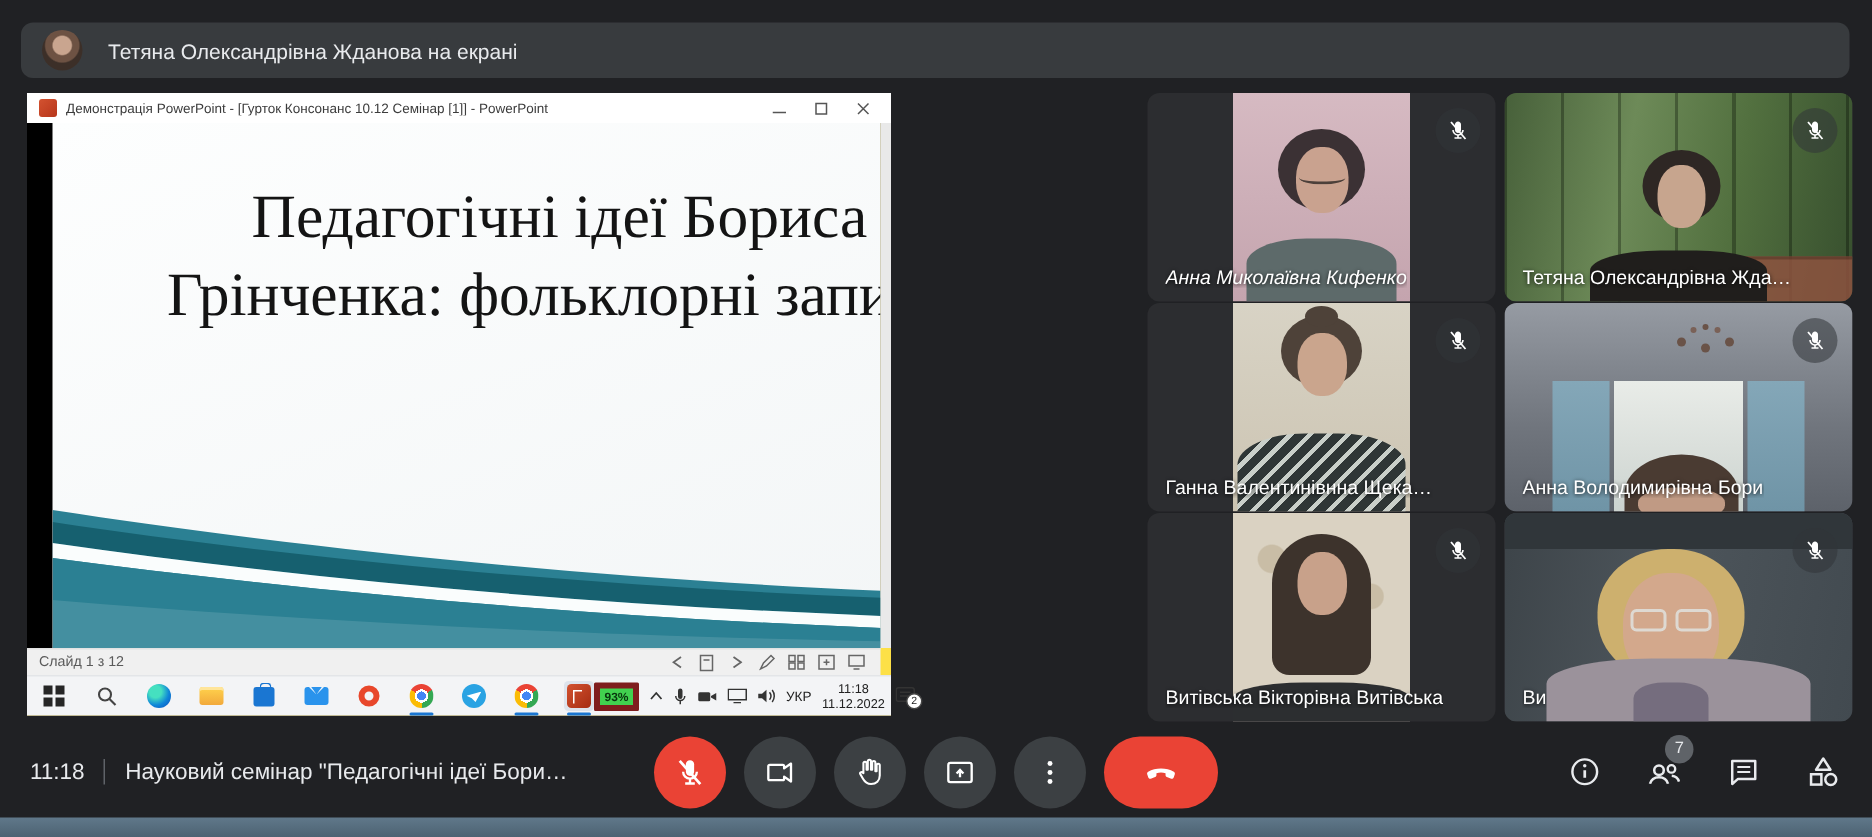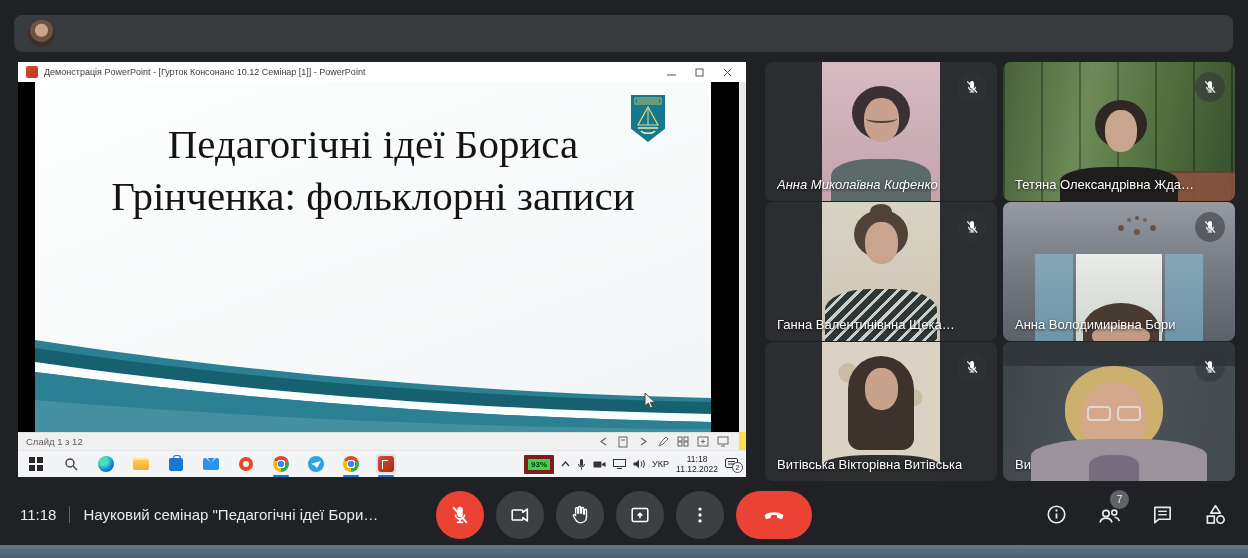--- a/index.html
+++ b/index.html
@@ -7,21 +7,21 @@
     font-family:"Liberation Sans", sans-serif; }
 
   
   .banner { position:absolute; left:14px; top:15px; width:1219px; height:37px;
     background:#383b3e; border-radius:8px; display:flex; align-items:center; padding:0 14px; gap:17px; }
   .avatar { width:27px; height:27px; border-radius:50%;
     background:radial-gradient(circle at 50% 38%, #c9a58f 0 6px, #6d5243 7px 11px, #3c2f28 12px); }
   .banner-text { color:#e8eaed; font-size:14px; }
 
   
-  .ppt { position:absolute; left:18px; top:62px; width:728px; height:415px; background:#fde047; }
+  .ppt { position:absolute; left:18px; top:62px; width:576px; height:415px; background:#fde047; }
   .ppt-titlebar { position:absolute; left:0; top:0; right:0; height:20px; background:#fff;
     display:flex; align-items:center; padding:0 8px; gap:6px; }
   .ppt-logo { width:12px; height:12px; border-radius:2px;
     background:linear-gradient(135deg,#d35230,#b7361b); flex:none; }
   .ppt-title { flex:1; font-size:9px; color:#3c3c3c; white-space:nowrap; overflow:hidden; }
   .winbtn { width:22px; height:14px; display:flex; align-items:center; justify-content:center; }
   .slide-area { position:absolute; left:0; top:20px; right:7px; bottom:45px; background:#000; overflow:hidden; }
   .win-edge { position:absolute; right:0; top:20px; bottom:45px; width:7px; background:#e9e9e9; }
 
   .slide { position:absolute; left:17px; top:0; bottom:0; width:676px;
@@ -133,20 +133,21 @@
     background:#5f6368; color:#e8eaed; font-size:11px; display:flex; align-items:center; justify-content:center; padding:0 4px; }
 
   .bottom-strip { position:absolute; left:0; right:0; bottom:0; height:13px;
     background:linear-gradient(#60788a,#4c6272); }
 </style>
 </head>
 <body>
 
 <div class="banner">
   <div class="avatar"></div>
+  <div class="banner-text">Тетяна Олександрівна Жданова на екрані</div>
 </div>
 
 <div class="ppt">
   <div class="ppt-titlebar">
     <div class="ppt-logo"></div>
     <div class="ppt-title">Демонстрація PowerPoint - [Гурток Консонанс 10.12 Семінар [1]] - PowerPoint</div>
     <div class="winbtn">
         <svg width="9" height="9">
           <line x1="0" y1="7" x2="9" y2="7" stroke="#555" stroke-width="1"></line>
         </svg>

